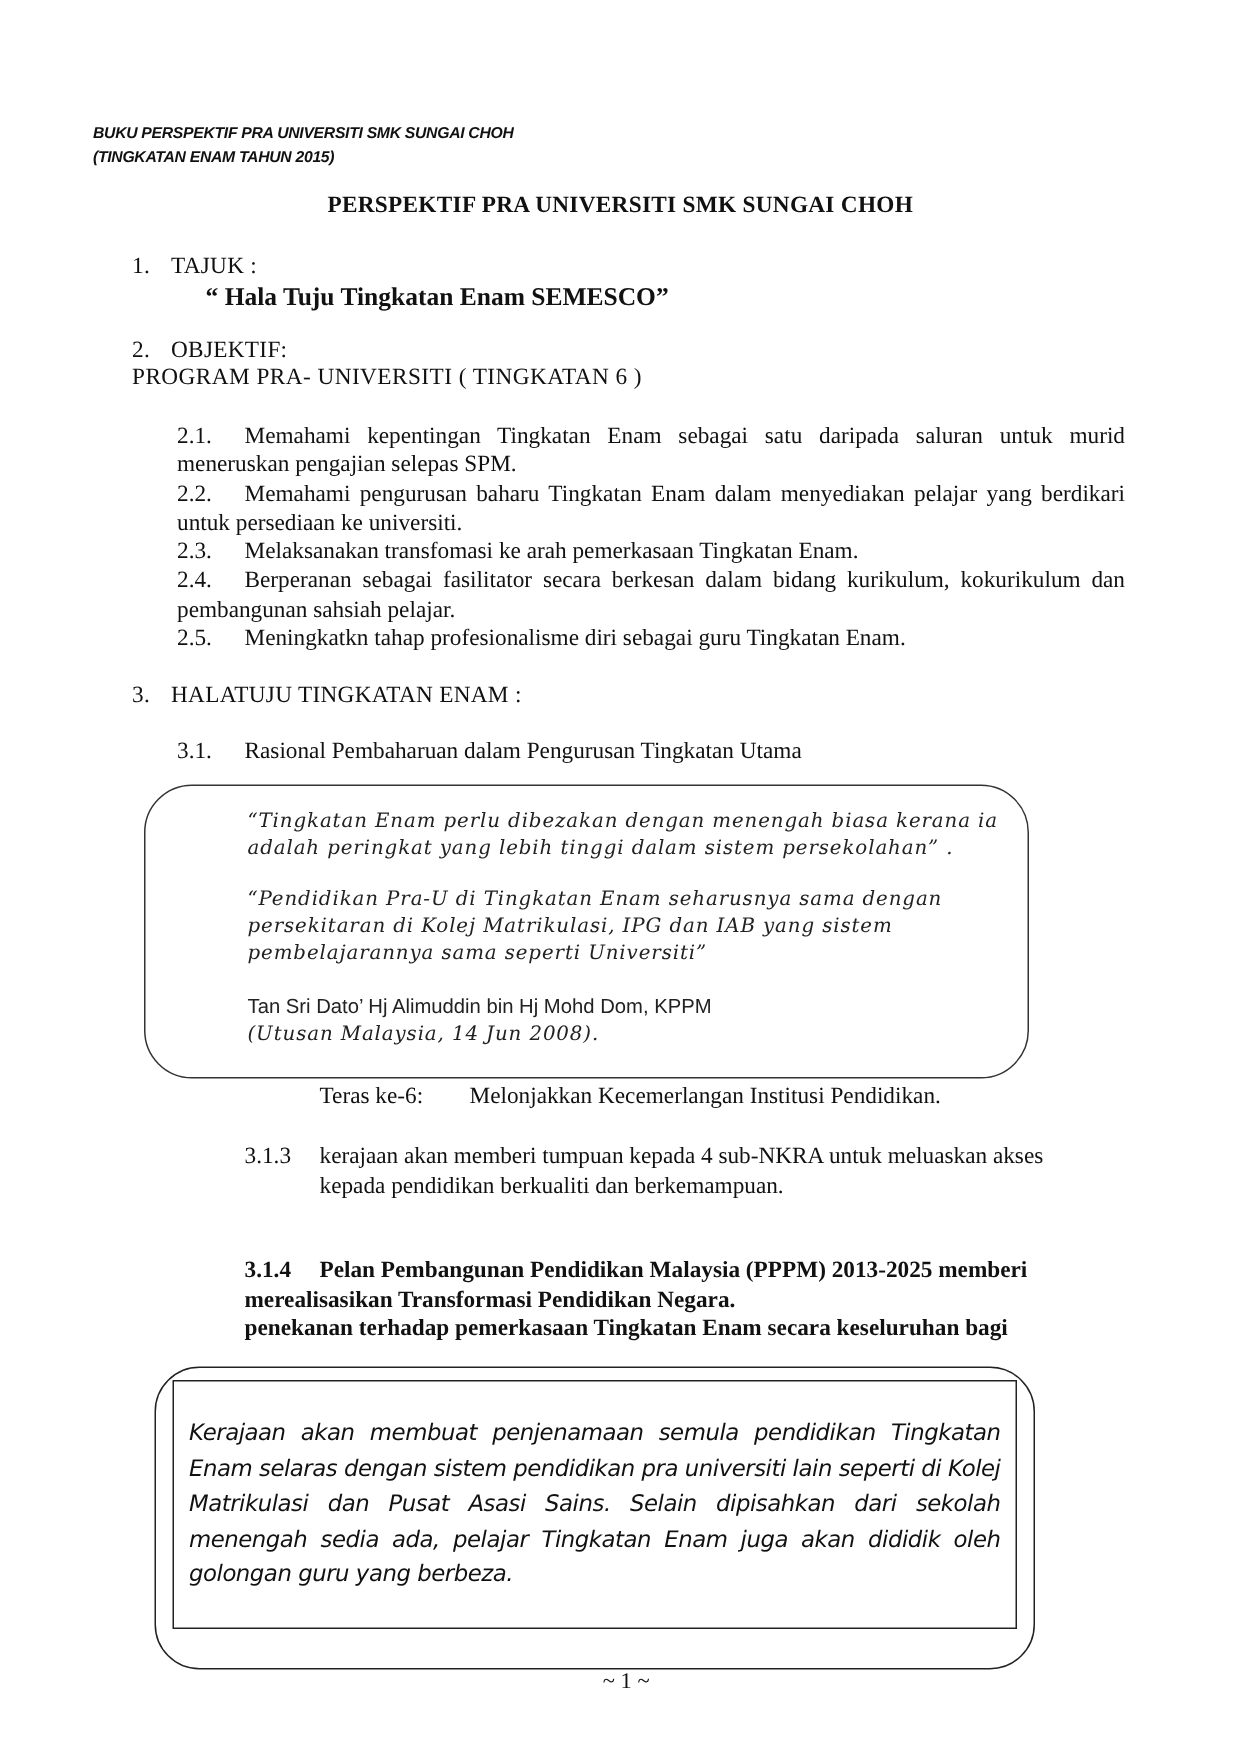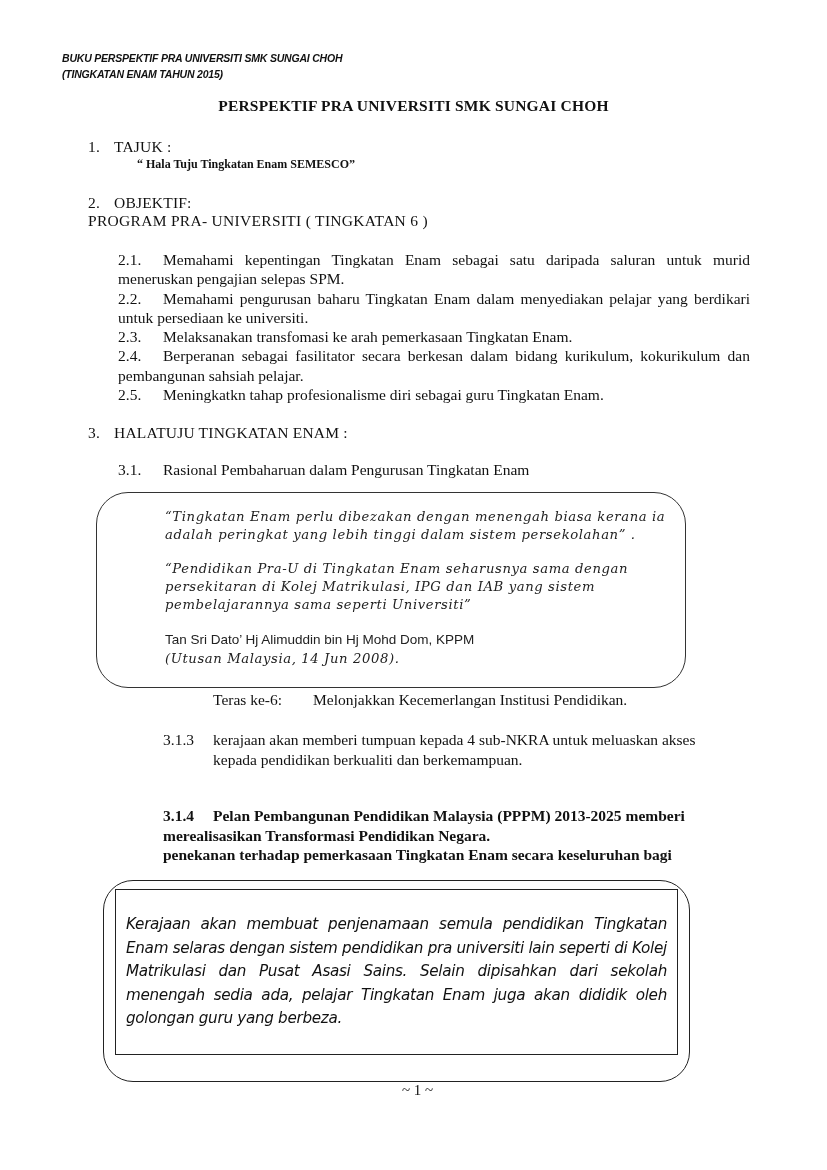--- a/index.html
+++ b/index.html
@@ -8,21 +8,21 @@
       background: #ffffff;
     }
     body {
       width: 827px;
       height: 1170px;
       position: relative;
       overflow: hidden;
       color: #111111;
       font-family: "Liberation Serif", "DejaVu Serif", serif;
     }
-    .abs { position: absolute; }
+    .abs { position: absolute; margin-top: 31px; }
 
     .running-header {
       left: 62px; top: 50px;
       font-family: "Liberation Sans", sans-serif;
       font-style: italic;
       font-weight: bold;
       font-size: 10.5px;
       line-height: 16px;
       letter-spacing: -0.2px;
       color: #111;
@@ -38,21 +38,21 @@
     .sec-head {
       font-weight: normal;
       font-size: 15.5px;
       letter-spacing: 0.2px;
     }
     .sec-num { display: inline-block; width: 26px; }
 
     .tajuk-sub {
       left: 137px; top: 157px;
       font-weight: bold;
-      font-size: 12px;
+      font-size: 17px;
     }
     .program-line {
       left: 88px; top: 212px;
       font-size: 15.5px;
       letter-spacing: 0.3px;
     }
 
     .objectives {
       left: 118px; top: 250px; width: 632px;
       font-size: 15.5px;
@@ -176,21 +176,21 @@
   <p class="obj-item"><span class="obj-num">2.2.</span><span>Memahami pengurusan baharu Tingkatan Enam dalam menyediakan pelajar yang berdikari untuk persediaan ke universiti.</span></p>
   <p class="obj-item"><span class="obj-num">2.3.</span><span>Melaksanakan transfomasi  ke arah pemerkasaan Tingkatan Enam.</span></p>
   <p class="obj-item"><span class="obj-num">2.4.</span><span>Berperanan  sebagai fasilitator secara berkesan dalam bidang kurikulum, kokurikulum dan pembangunan sahsiah pelajar.</span></p>
   <p class="obj-item"><span class="obj-num">2.5.</span><span>Meningkatkn tahap profesionalisme diri sebagai guru Tingkatan Enam.</span></p>
 </div>
 
 <div class="abs sec-head" style="left:88px; top:424px;">
   <span class="sec-num">3.</span><span>HALATUJU TINGKATAN ENAM :</span>
 </div>
 <div class="abs subsec" style="left:118px; top:461px;">
-  <span style="display:inline-block; width:45px;">3.1.</span><span>Rasional Pembaharuan dalam Pengurusan Tingkatan Enam</span>
+  <span style="display:inline-block; width:45px;">3.1.</span><span>Rasional Pembaharuan dalam Pengurusan Tingkatan Utama</span>
 </div>
 
 <div class="abs quote-box-1"></div>
 <div class="abs quote-text" style="top:508px;">“Tingkatan Enam perlu dibezakan dengan menengah biasa kerana ia</div>
 <div class="abs quote-text" style="top:526px;">adalah peringkat yang lebih tinggi dalam  sistem persekolahan” .</div>
 <div class="abs quote-text" style="top:560px;">“Pendidikan Pra-U di Tingkatan Enam seharusnya sama dengan</div>
 <div class="abs quote-text" style="top:578px;">persekitaran di Kolej Matrikulasi, IPG dan IAB yang sistem</div>
 <div class="abs quote-text" style="top:596px;">pembelajarannya sama seperti Universiti”</div>
 <div class="abs quote-author">Tan Sri Dato’ Hj Alimuddin bin Hj Mohd Dom, KPPM</div>
 <div class="abs quote-source">(Utusan Malaysia,  14 Jun 2008).</div>

